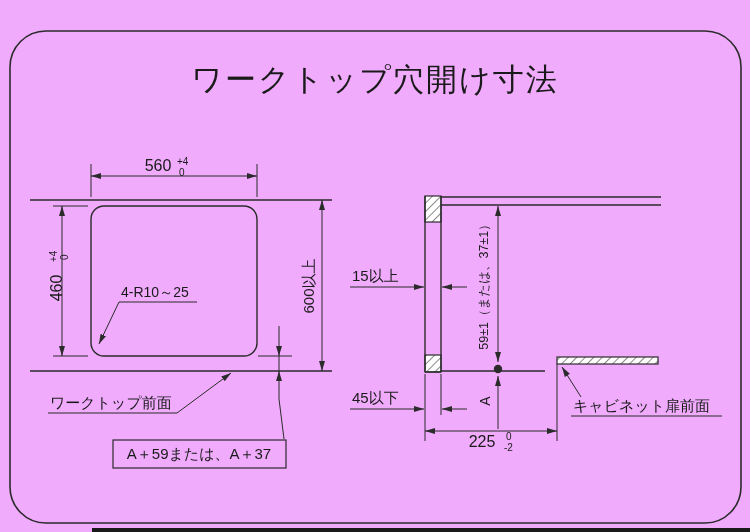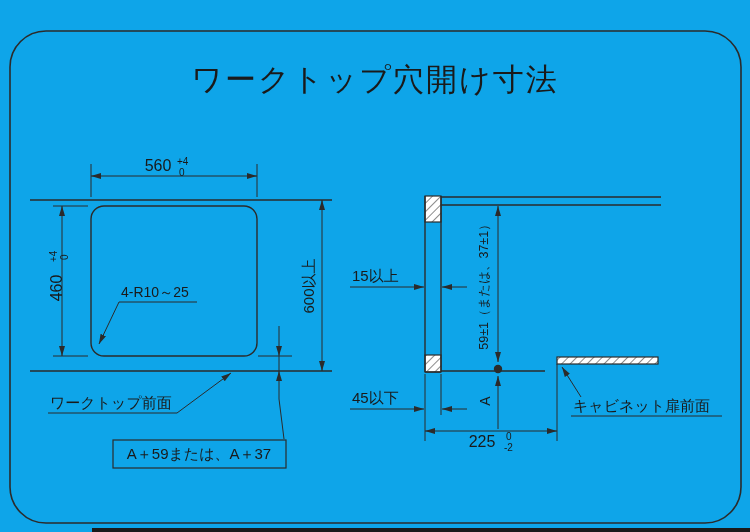--- a/index.html
+++ b/index.html
@@ -7,21 +7,21 @@
     padding: 0;
     background: #ffffff;
     width: 750px;
     height: 532px;
     overflow: hidden;
   }
   .stage {
     position: relative;
     width: 750px;
     height: 532px;
-    background: #0ea5e9;
+    background: #f0abfc;
   }
   svg text {
     fill: #1a1a1a;
     font-family: "Liberation Sans", sans-serif;
   }
   svg .ln  { stroke: #2b2b2b; stroke-width: 1.4; fill: none; }
   svg .dim { stroke: #2b2b2b; stroke-width: 1;   fill: none; }
   svg .box { stroke: #2b2b2b; stroke-width: 1.2; fill: none; }
   svg .border { stroke: #2b2b2b; stroke-width: 1.6; fill: none; }
   .title-text { font-size: 31px; font-weight: 500; letter-spacing: 2px; }

